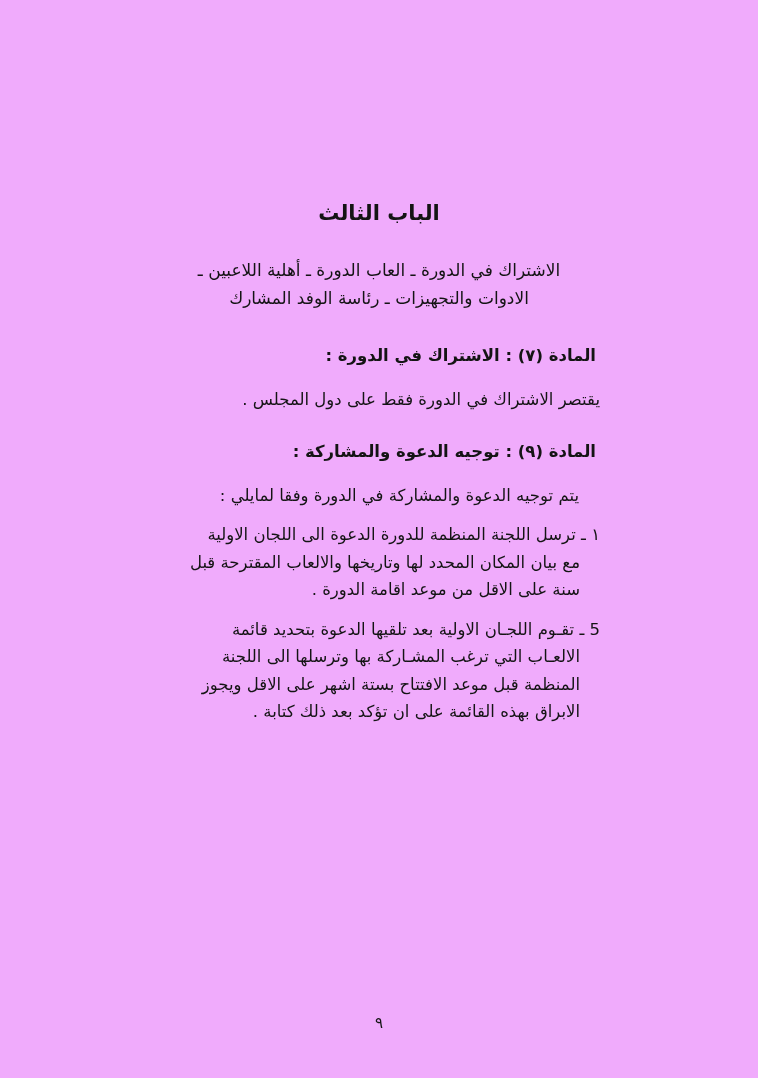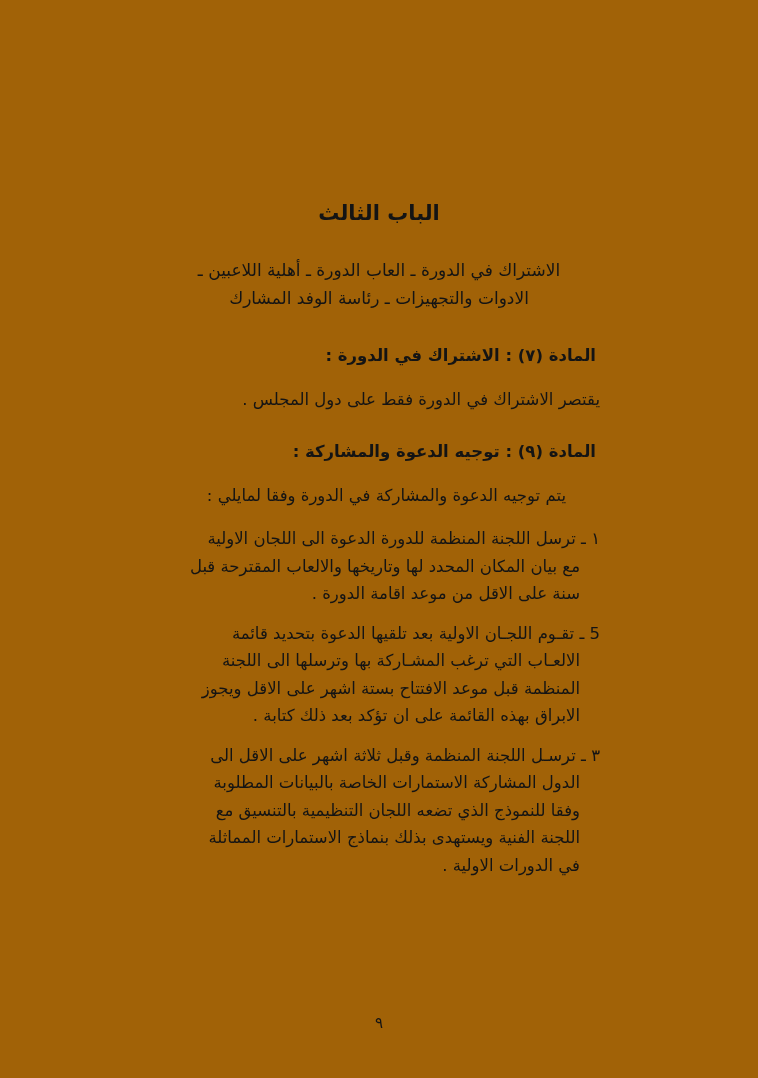--- a/index.html
+++ b/index.html
@@ -5,21 +5,21 @@
   html, body {
     margin: 0;
     padding: 0;
     background: #e8e8e8;
   }
   .page {
     position: relative;
     width: 758px;
     height: 1078px;
     margin: 0 auto;
-    background: #a16207;
+    background: #f0abfc;
     direction: rtl;
     font-family: "DejaVu Sans", sans-serif;
     color: #141414;
     overflow: hidden;
   }
   .content {
     position: absolute;
     top: 198px;
     right: 146px;
     width: 466px;
@@ -54,21 +54,21 @@
     margin: 16px;
     line-height: 27.5px;
   }
   .article-body {
     margin: 0;
     white-space: pre-line;
     text-indent: 12px;
     text-align: right;
   }
   .article-intro {
-    margin: 16px;
+    margin: 3px;
     white-space: pre-line;
     text-indent: 30px;
   }
   .list-item {
     margin: 12px;
     white-space: pre-line;
     padding-right: 20px;
     text-indent: -20px;
   }
   .page-number {
@@ -101,23 +101,18 @@
     <section class="article">
       <h3 class="article-heading">المادة (٩) : توجيه الدعوة والمشاركة :</h3>
       <p class="article-intro">يتم توجيه الدعوة والمشاركة في الدورة وفقا لمايلي :</p>
       <p class="list-item">١ ـ ترسل اللجنة المنظمة للدورة الدعوة الى اللجان الاولية
 مع بيان المكان المحدد لها وتاريخها والالعاب المقترحة قبل
 سنة على الاقل من موعد اقامة الدورة .</p>
       <p class="list-item">5 ـ تقـوم اللجـان الاولية بعد تلقيها الدعوة بتحديد قائمة
 الالعـاب التي ترغب المشـاركة بها وترسلها الى اللجنة
 المنظمة قبل موعد الافتتاح بستة اشهر على الاقل ويجوز
 الابراق بهذه القائمة على ان تؤكد بعد ذلك كتابة .</p>
-      <p class="list-item">٣ ـ ترسـل اللجنة المنظمة وقبل ثلاثة اشهر على الاقل الى
-الدول المشاركة الاستمارات الخاصة بالبيانات المطلوبة
-وفقا للنموذج الذي تضعه اللجان التنظيمية بالتنسيق مع
-اللجنة الفنية ويستهدى بذلك بنماذج الاستمارات المماثلة
-في الدورات الاولية .</p>
     </section>
 
   </div>
 
   <div class="page-number">٩</div>
 </div>
 
 </body></html>

